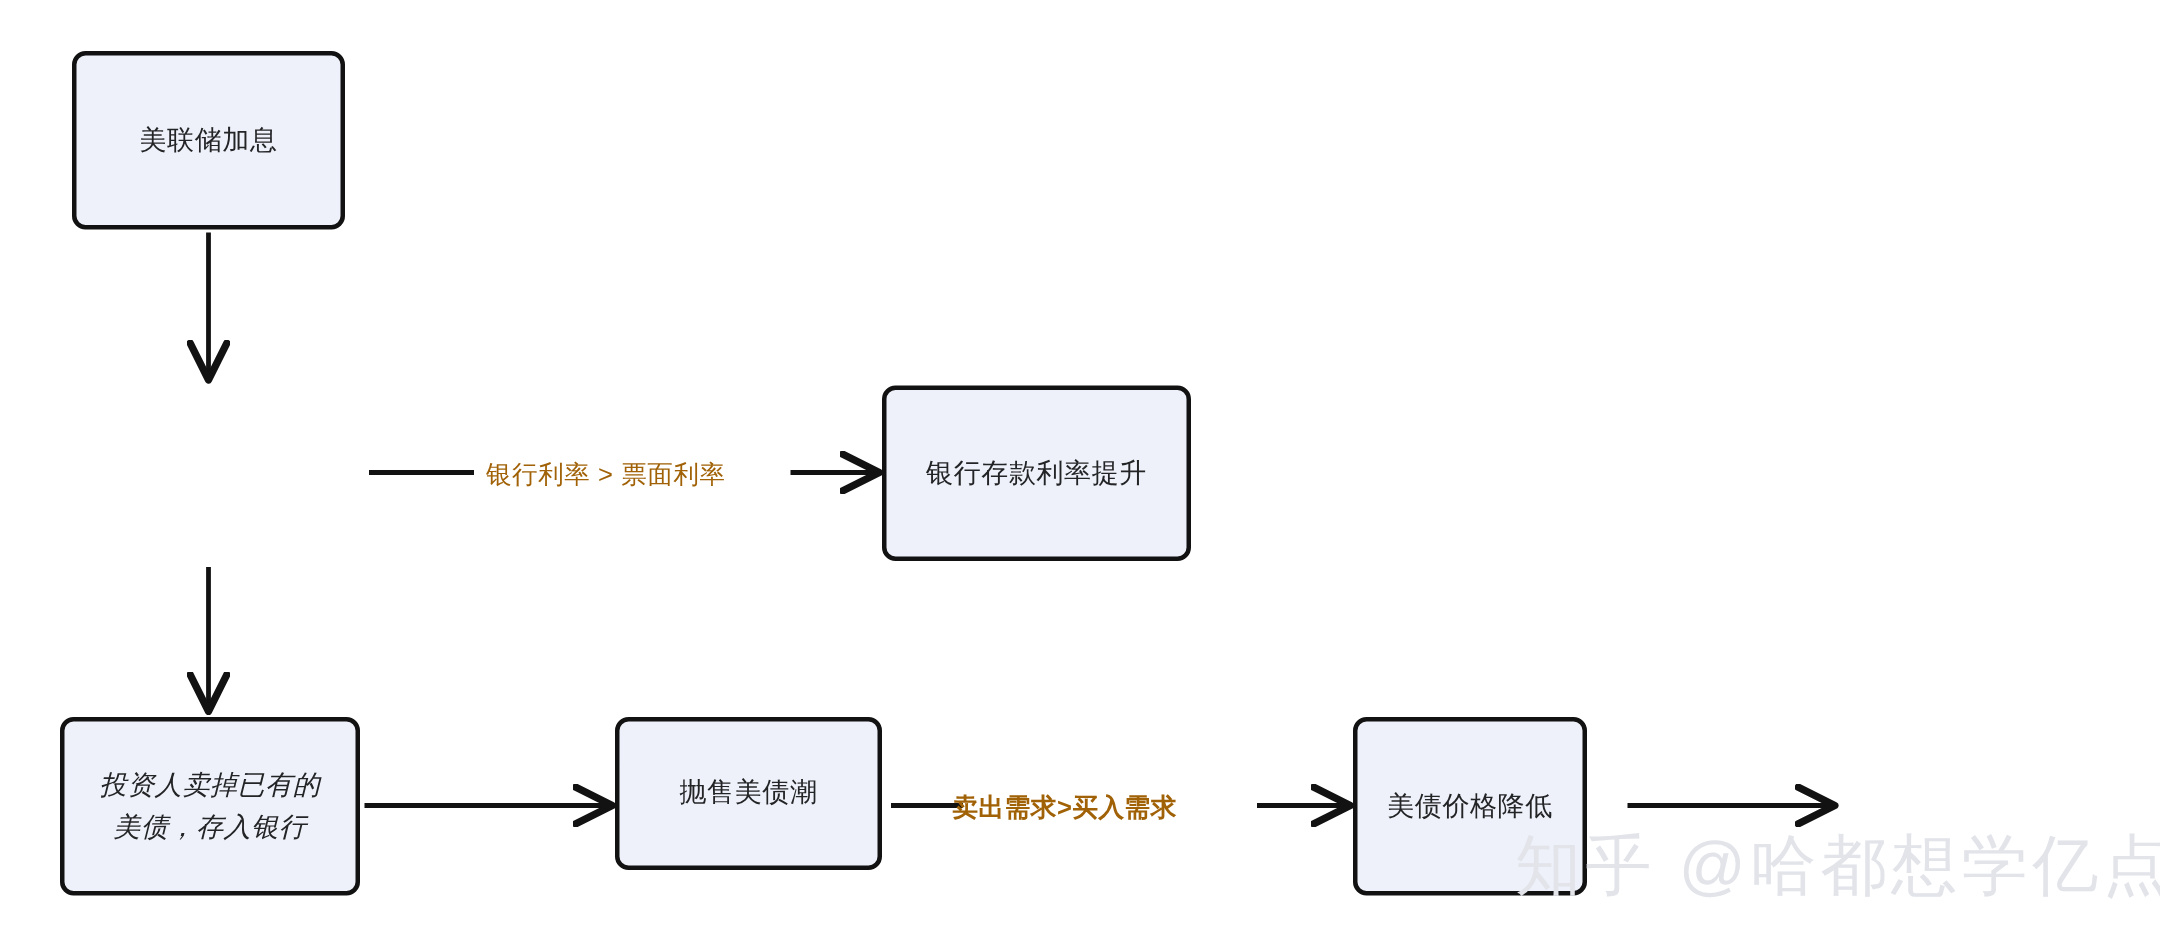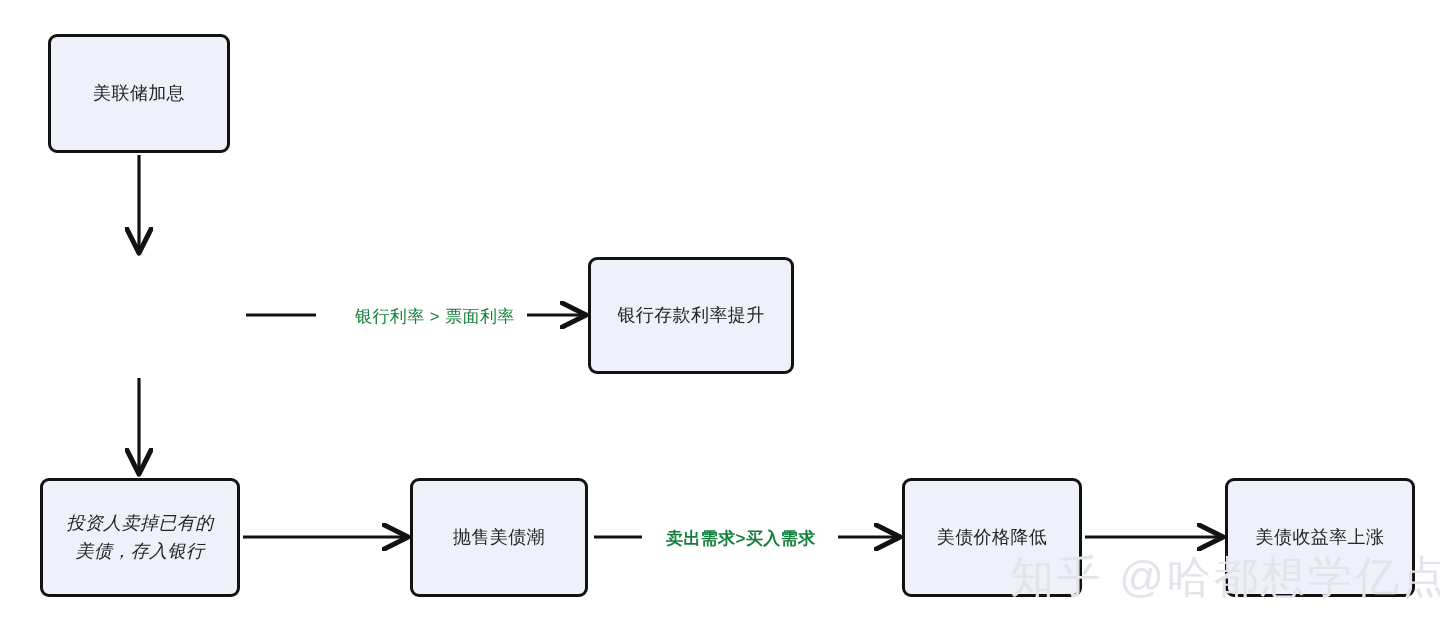--- a/index.html
+++ b/index.html
@@ -32,27 +32,26 @@
     text-align: center;
     color: #232426;
     font-size: 18px;
     line-height: 1.55;
     letter-spacing: 0.4px;
     white-space: pre-line;
     z-index: 2;
   }
   .edge-label {
     position: absolute;
-    color: #15803d;
+    color: #a16207;
     font-size: 17px;
     letter-spacing: 0.4px;
     white-space: nowrap;
     background: transparent;
     z-index: 3;
-    margin-left: 31px;
   }
   svg.edges {
     position: absolute;
     left: 0;
     top: 0;
     width: 1440px;
     height: 631px;
     z-index: 1;
     overflow: visible;
   }
@@ -95,25 +94,24 @@
   </svg>
 
   <div class="node" style="left:48px; top:34px; width:182px; height:119px;">美联储加息</div>
 
 
   <div class="node" style="left:588px; top:257px; width:206px; height:117px;">银行存款利率提升</div>
 
   <div class="node" style="left:40px; top:478px; width:200px; height:119px;font-style:italic;">投资人卖掉已有的
 美债，存入银行</div>
 
-  <div class="node" style="left:410px; top:478px; width:178px; height:119px;">抛售美债潮</div>
+  <div class="node" style="left:410px; top:478px; width:178px; height:102px;">抛售美债潮</div>
 
-  <div class="node" style="left:902px; top:478px; width:180px; height:119px;">美债价格降低</div>
+  <div class="node" style="left:902px; top:478px; width:156px; height:119px;">美债价格降低</div>
 
-  <div class="node" style="left:1225px; top:478px; width:190px; height:119px;">美债收益率上涨</div>
 
   <div class="edge-label" style="left:324px; top:305px;">银行利率 &gt; 票面利率</div>
 
   <div class="edge-label" style="left:635px; top:527px;font-weight:bold;">卖出需求&gt;买入需求</div>
 
   <div class="watermark" style="left:1010px; top:548px;">知乎 @哈都想学亿点</div>
 
 </div>
 
 </body></html>

